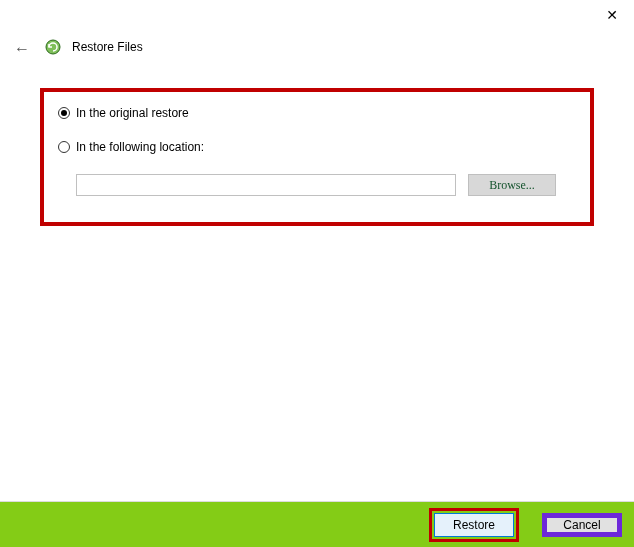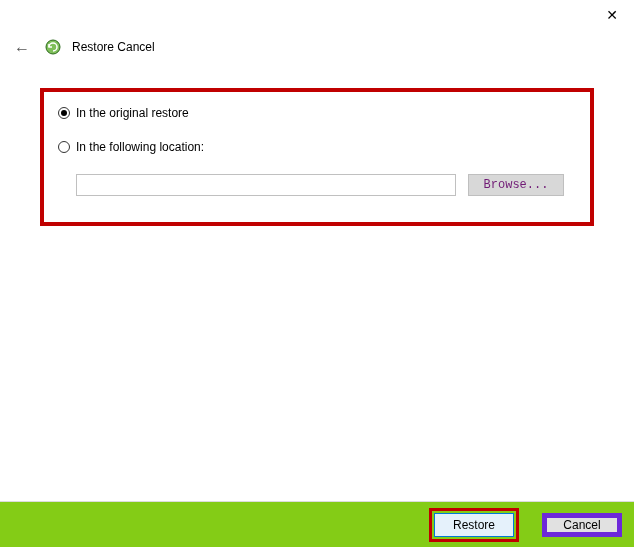--- a/index.html
+++ b/index.html
@@ -105,27 +105,27 @@
       flex: 1;
       max-width: 380px;
       height: 22px;
       border: 1px solid #c0c0c0;
       background: #fff;
       padding: 0 4px;
       font-family: inherit;
       font-size: 12px;
     }
     .browse-btn {
-      width: 96px;
+      width: 88px;
       height: 22px;
       background: #d8d8d8;
       border: 1px solid #bfbfbf;
-      color: #701a75;
-      font-size: 12px;
-      font-family: Liberation Mono, monospace;
+      color: #14532d;
+      font-size: 12px;
+      font-family: Liberation Serif, serif;
       cursor: default;
     }
     .footer {
       position: absolute;
       bottom: 0;
       left: 0;
       right: 0;
       height: 46px;
       background: #84cc16;
       border-top: 1px solid #dcdcdc;
@@ -163,21 +163,21 @@
 
 <div class="header-row">
   <span class="back-arrow">←</span>
   <span class="app-icon">
     <svg viewBox="0 0 18 18" width="18" height="18">
       <circle cx="9" cy="9" r="7" fill="#7fbf5a" stroke="#2e6b1f" stroke-width="1"></circle>
       <path d="M5 9 A4 4 0 1 1 9 13" fill="none" stroke="#fff" stroke-width="1.5"></path>
       <path d="M5 6 L5 9 L8 9" fill="none" stroke="#fff" stroke-width="1.5"></path>
     </svg>
   </span>
-  <span class="window-title">Restore Cancel</span>
+  <span class="window-title">Restore Files</span>
 </div>
 
 <div class="content">
 
   <div class="options-box">
 
     <div class="radio-row">
       <span class="radio selected"></span>
       <span class="radio-label">In the original restore</span>
     </div>

